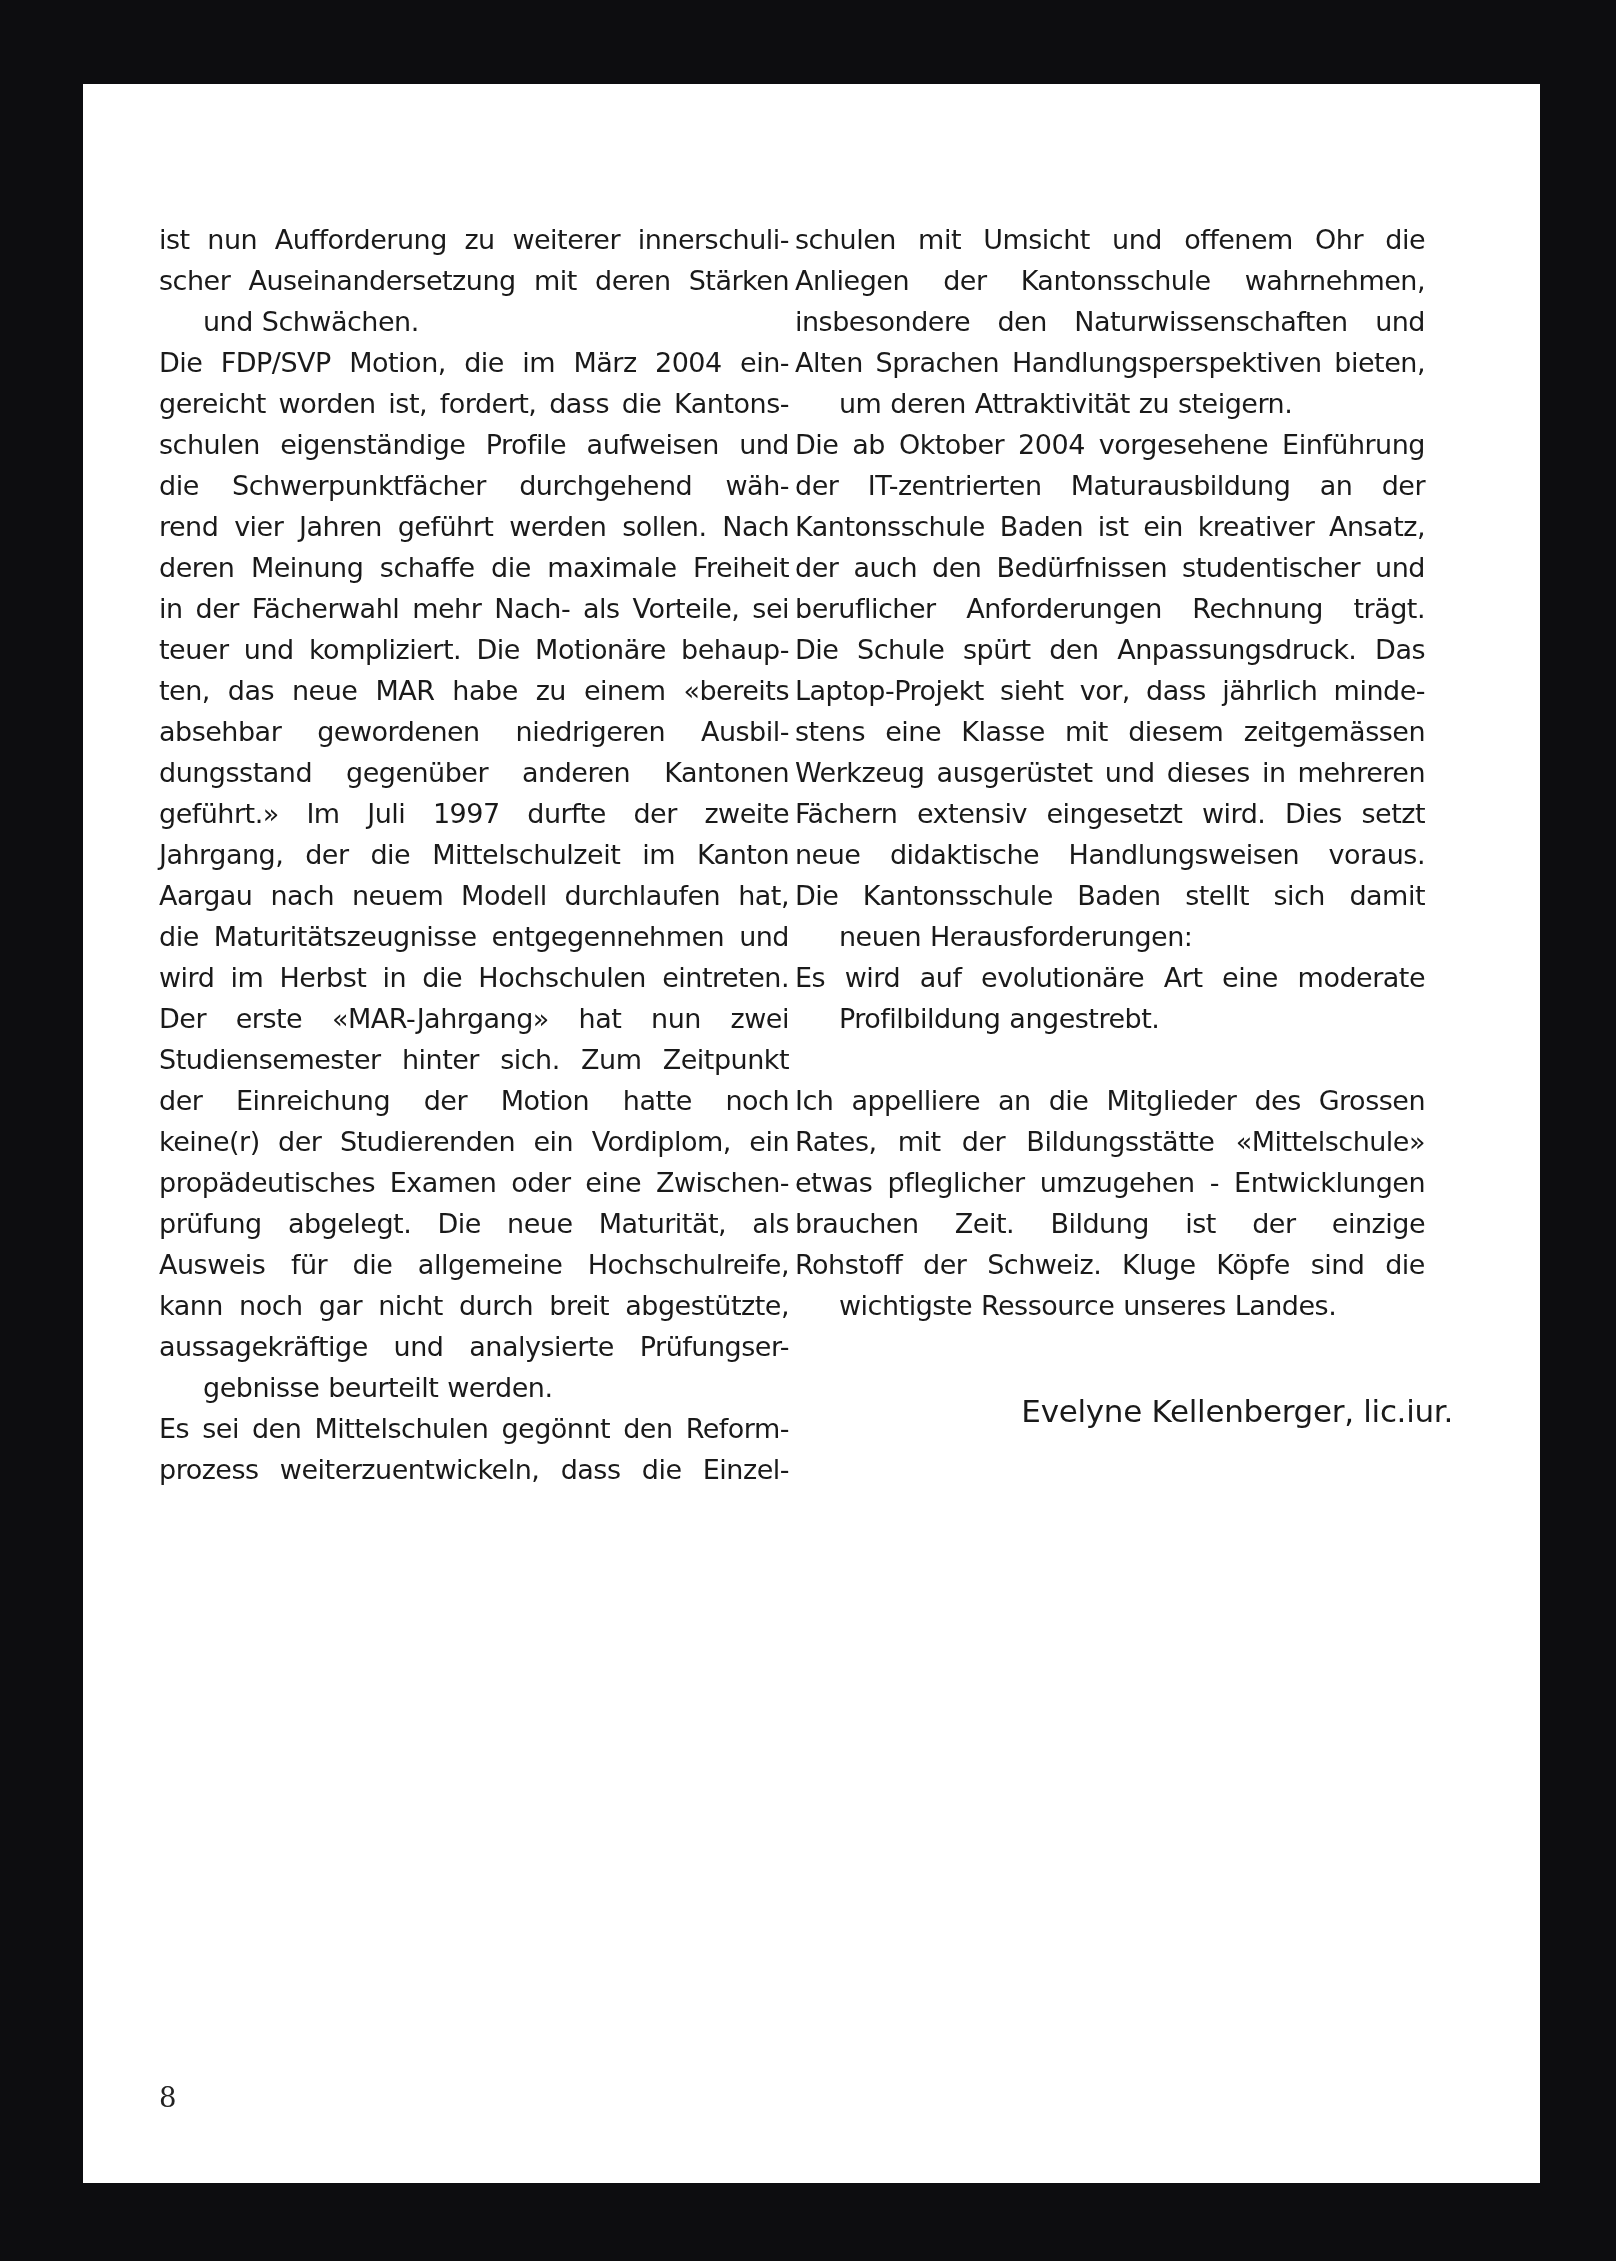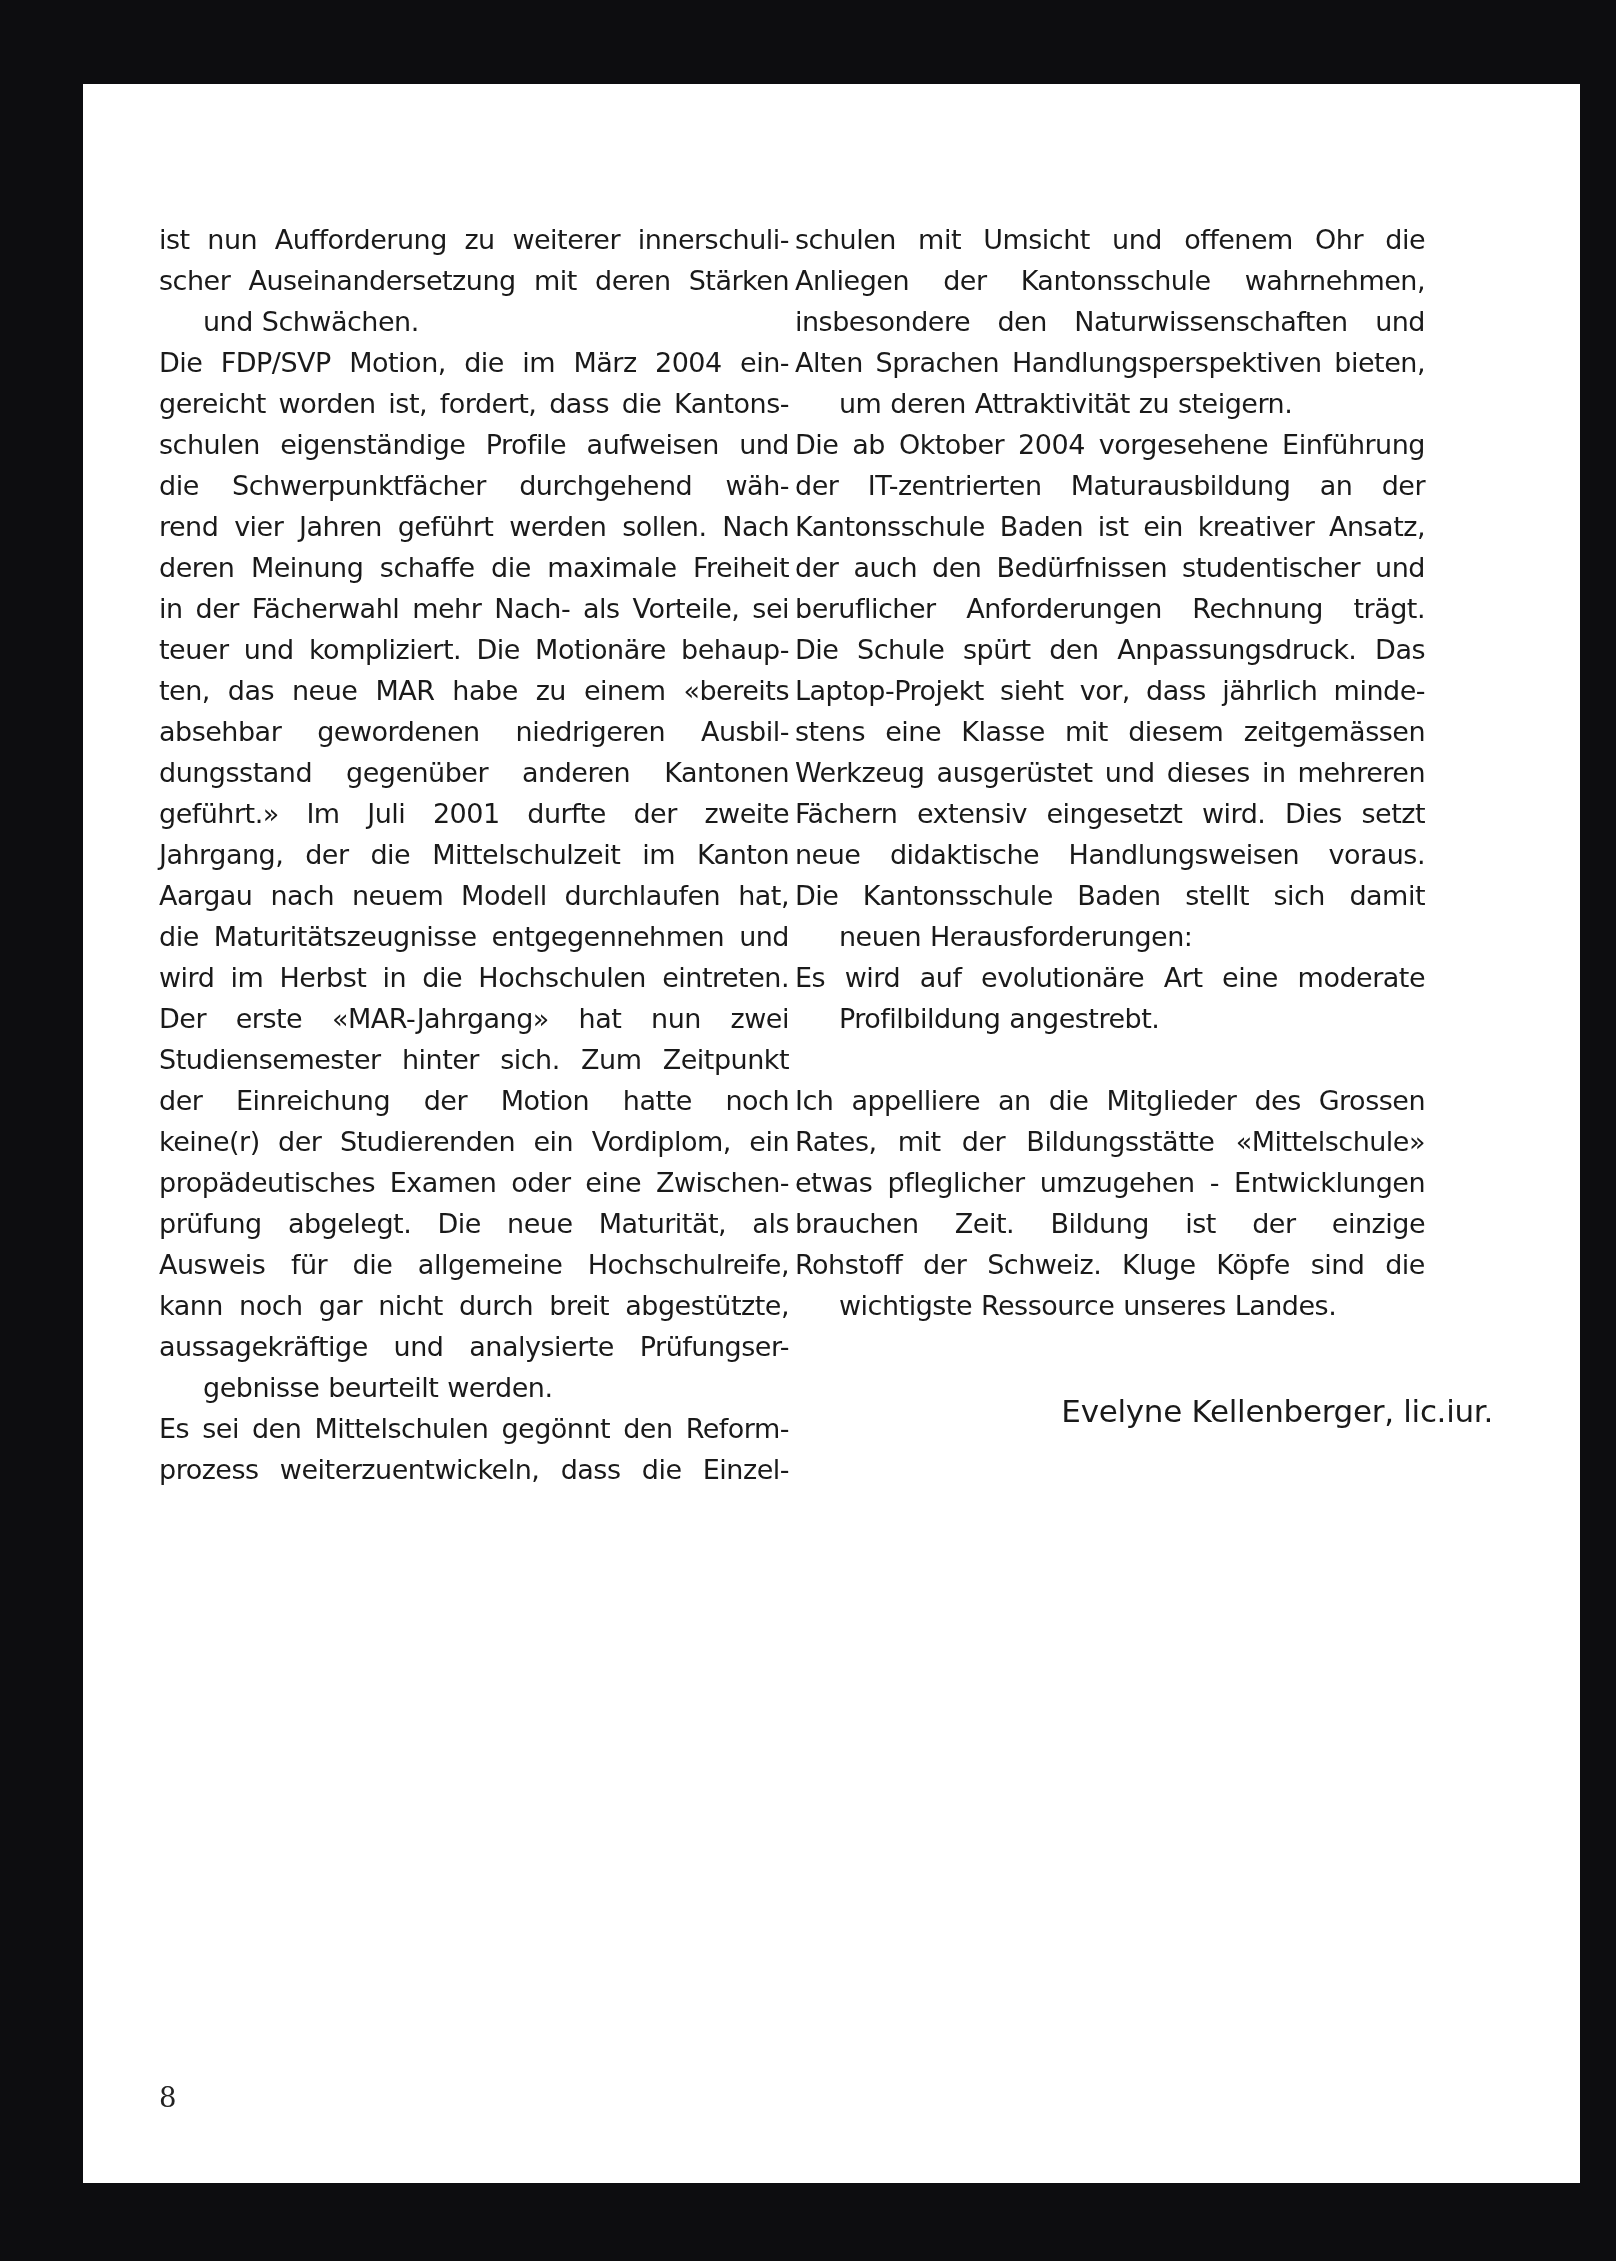--- a/index.html
+++ b/index.html
@@ -13,21 +13,20 @@
       position: relative;
       overflow: hidden;
     }
     .page {
       position: absolute;
       left: 83px;
       top: 84px;
       width: 1457px;
       height: 2099px;
       background: #ffffff;
-      padding-left: 40px;
     }
     .column {
       position: absolute;
       top: 135px;
       width: 630px;
       font-family: "DejaVu Sans", sans-serif;
       font-size: 27px;
       line-height: 41px;
       color: #1a1a1a;
       letter-spacing: -0.5px;
@@ -84,21 +83,21 @@
       <span class="line">gereicht worden ist, fordert, dass die Kantons-</span>
       <span class="line">schulen eigenständige Profile aufweisen und</span>
       <span class="line">die Schwerpunktfächer durchgehend wäh-</span>
       <span class="line">rend vier Jahren geführt werden sollen. Nach</span>
       <span class="line">deren Meinung schaffe die maximale Freiheit</span>
       <span class="line">in der Fächerwahl mehr Nach- als Vorteile, sei</span>
       <span class="line">teuer und kompliziert. Die Motionäre behaup-</span>
       <span class="line">ten, das neue MAR habe zu einem «bereits</span>
       <span class="line">absehbar gewordenen niedrigeren Ausbil-</span>
       <span class="line">dungsstand gegenüber anderen Kantonen</span>
-      <span class="line">geführt.» Im Juli 2001 durfte der zweite</span>
+      <span class="line">geführt.» Im Juli 1997 durfte der zweite</span>
       <span class="line">Jahrgang, der die Mittelschulzeit im Kanton</span>
       <span class="line">Aargau nach neuem Modell durchlaufen hat,</span>
       <span class="line">die Maturitätszeugnisse entgegennehmen und</span>
       <span class="line">wird im Herbst in die Hochschulen eintreten.</span>
       <span class="line">Der erste «MAR-Jahrgang» hat nun zwei</span>
       <span class="line">Studiensemester hinter sich. Zum Zeitpunkt</span>
       <span class="line">der Einreichung der Motion hatte noch</span>
       <span class="line">keine(r) der Studierenden ein Vordiplom, ein</span>
       <span class="line">propädeutisches Examen oder eine Zwischen-</span>
       <span class="line">prüfung abgelegt. Die neue Maturität, als</span>

